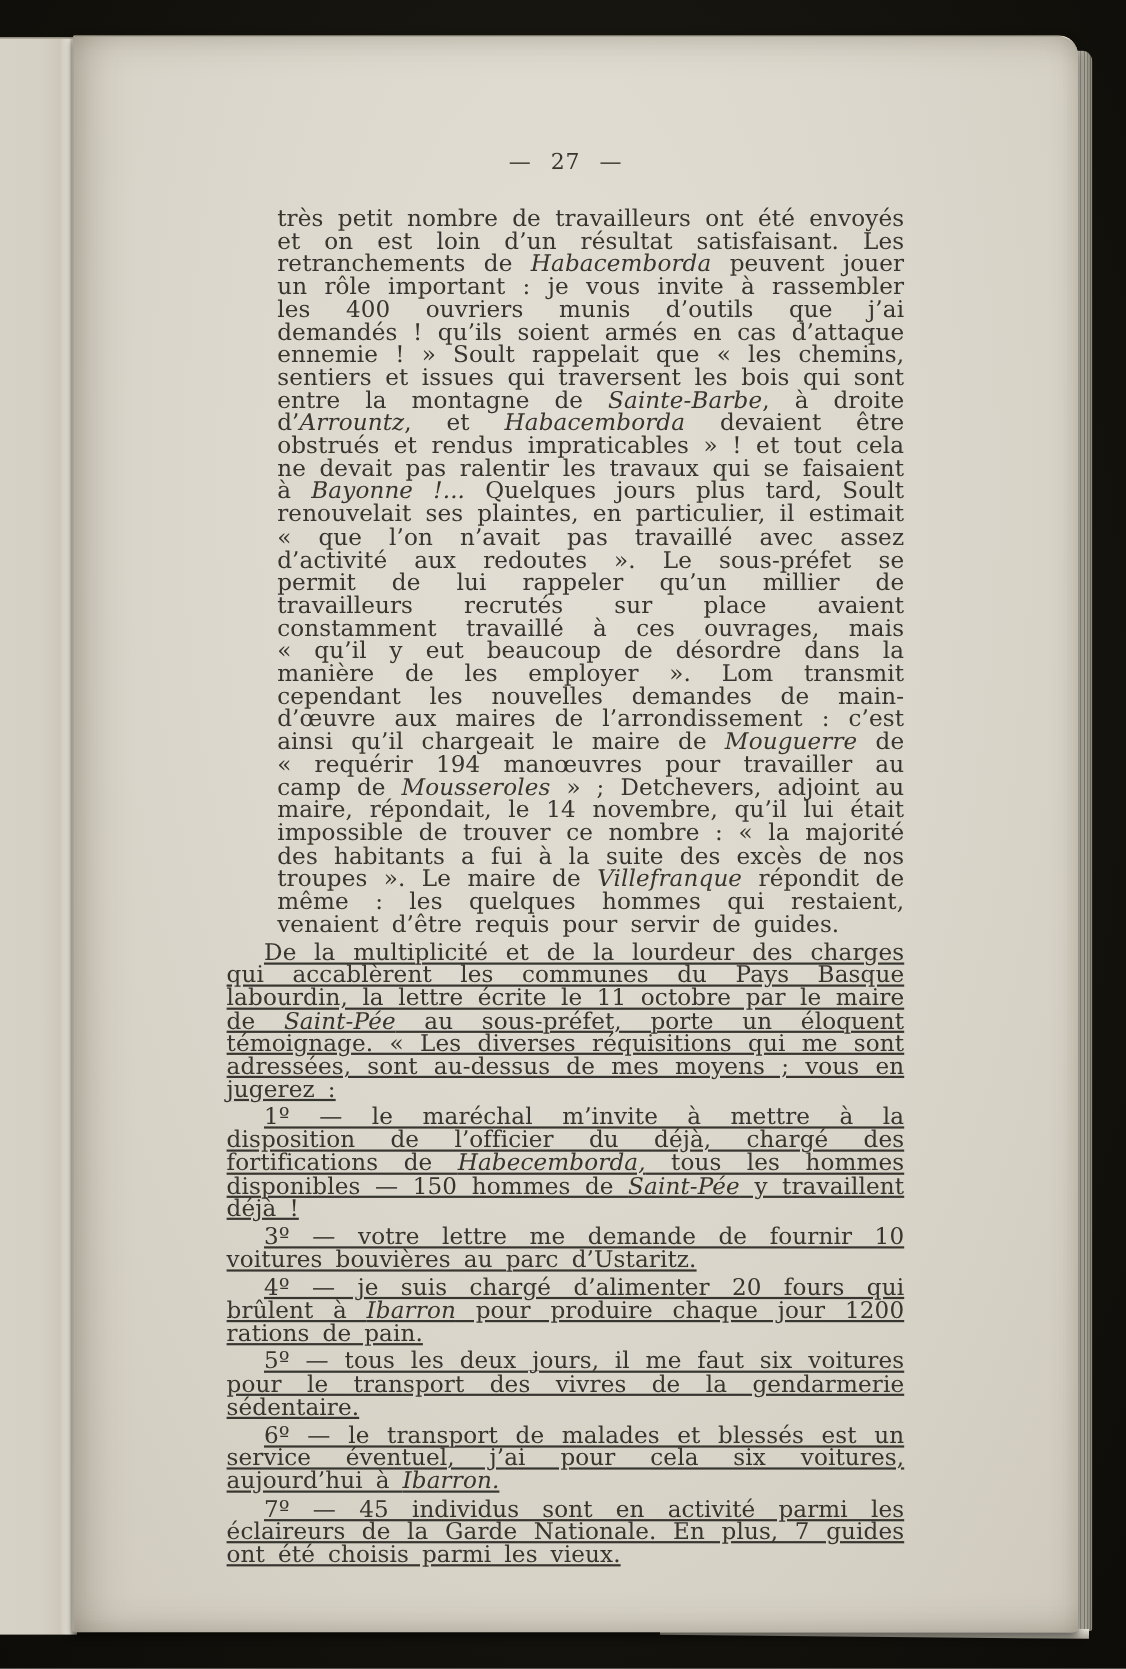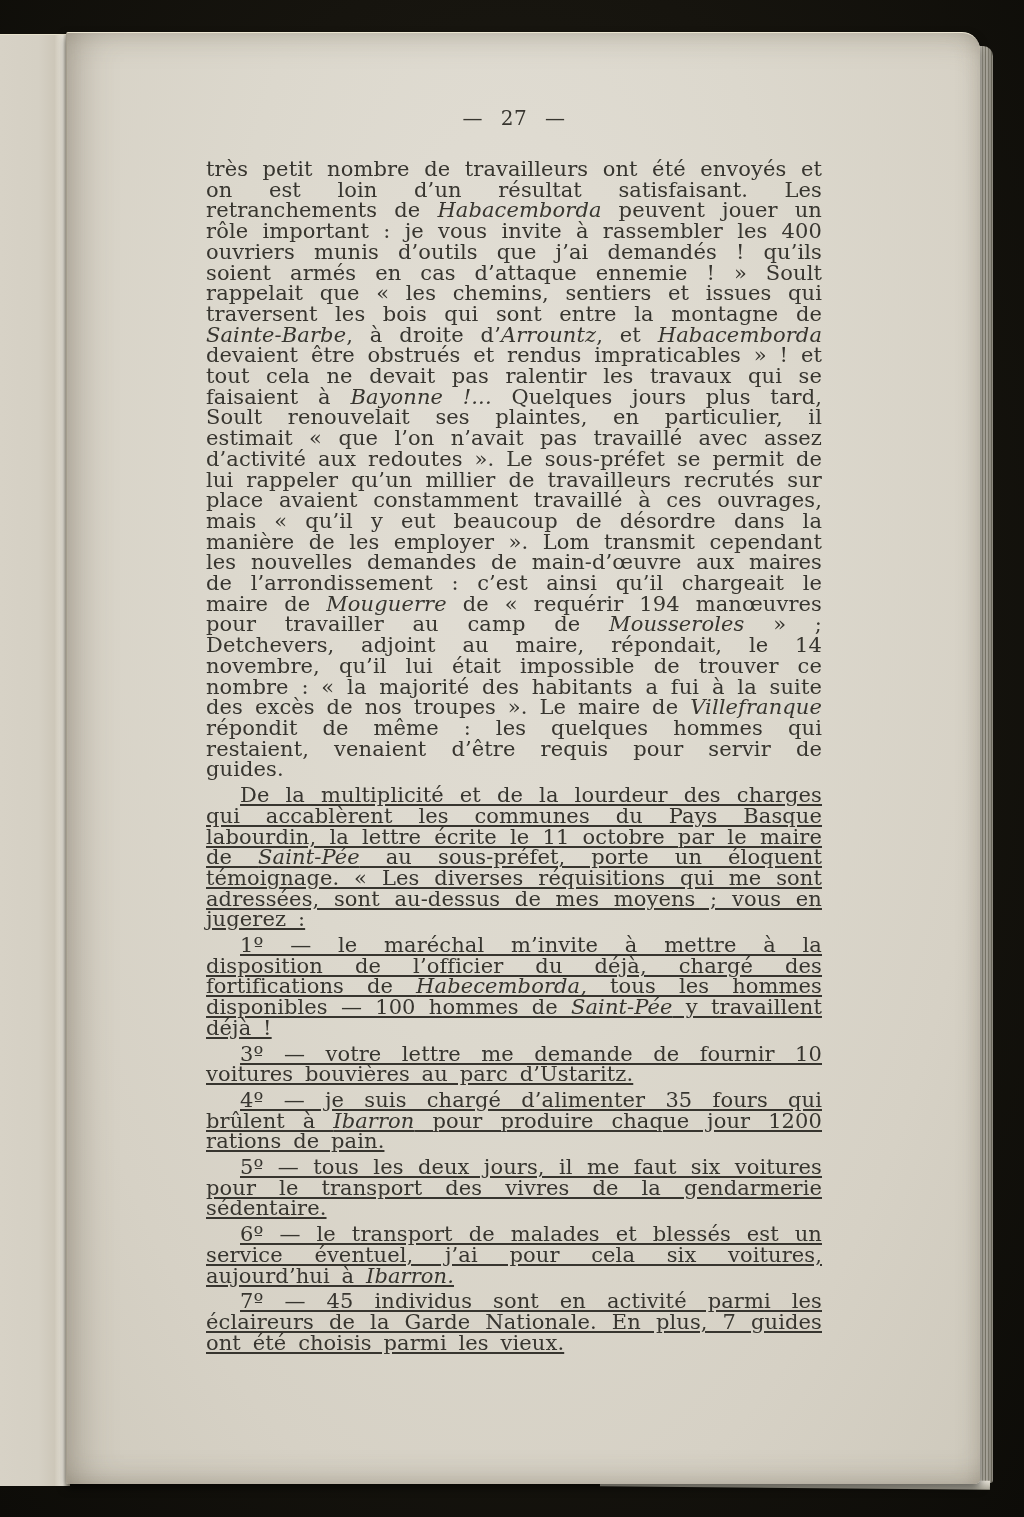--- a/index.html
+++ b/index.html
@@ -51,21 +51,21 @@
     background: linear-gradient(#e6e2d7, #a8a496);
   }
 
   
   .page {
     position: absolute;
     left: 66px; top: 32px;
     width: 914px; height: 1452px;
     z-index: 2;
     box-sizing: border-box;
-    padding: 75px 158px 0 139px;
+    padding: 104px 158px 0 139px;
     border-radius: 2px 18px 5px 2px;
     border-top: 1px solid #ebe5d1;
     border-left: 1px solid #a39c8d;
     background:
       radial-gradient(ellipse at 48% 28%, #e2ded5 0%, #dcd8cd 42%, #d6d1c5 75%, #cec9bc 100%);
     box-shadow:
       inset 28px 0 40px -20px rgba(90, 80, 62, 0.38),
       inset -14px 0 26px -16px rgba(90, 80, 62, 0.30),
       inset 0 24px 34px -24px rgba(120, 110, 88, 0.28),
       inset 0 -20px 34px -22px rgba(90, 80, 62, 0.30),
@@ -85,43 +85,43 @@
   .text-block {
     width: 616px;
     font-size: 21px;
     line-height: 20.7px;
     text-align: justify;
     word-spacing: 0.24em;
     letter-spacing: 0.1px;
   }
 
   .para { margin: 0; text-indent: 34px; }
-  .para.flush { text-indent: 0; }
+  .para.flush { text-indent: 0; margin-left: 46px; }
   .para + .para { margin-top: 5px; text-decoration: underline; }
   .para i { font-style: italic; }
 </style>
 </head>
 <body>
 
 <div class="spread">
 
   <div class="adjacent-page"></div>
 
   <div class="fore-edge"></div>
 
   <div class="bottom-sliver"></div>
 
   <div class="page">
     <header class="folio">— 27 —</header>
 
     <main class="text-block">
       <p class="para flush"><span>très petit nombre de travailleurs ont été envoyés et on est loin d’un résultat satisfaisant. Les retranchements de </span><i>Habacemborda</i><span> peuvent jouer un rôle important&nbsp;: je vous invite à rassembler les 400 ouvriers munis d’outils que j’ai demandés&nbsp;! qu’ils soient armés en cas d’attaque ennemie&nbsp;!&nbsp;» Soult rappelait que «&nbsp;les chemins, sentiers et issues qui traversent les bois qui sont entre la montagne de </span><i>Sainte-Barbe</i><span>, à droite d’</span><i>Arrountz</i><span>, et </span><i>Habacemborda</i><span> devaient être obstrués et rendus impraticables&nbsp;»&nbsp;! et tout cela ne devait pas ralentir les travaux qui se faisaient à </span><i>Bayonne&nbsp;!...</i><span> Quelques jours plus tard, Soult renouvelait ses plaintes, en particulier, il estimait «&nbsp;que l’on n’avait pas travaillé avec assez d’activité aux redoutes&nbsp;». Le sous-préfet se permit de lui rappeler qu’un millier de travailleurs recrutés sur place avaient constamment travaillé à ces ouvrages, mais «&nbsp;qu’il y eut beaucoup de désordre dans la manière de les employer&nbsp;». Lom transmit cependant les nouvelles demandes de main-d’œuvre aux maires de l’arrondissement&nbsp;: c’est ainsi qu’il chargeait le maire de </span><i>Mouguerre</i><span> de «&nbsp;requérir 194 manœuvres pour travailler au camp de </span><i>Mousseroles</i><span>&nbsp;»&nbsp;; Detchevers, adjoint au maire, répondait, le 14 novembre, qu’il lui était impossible de trouver ce nombre&nbsp;: «&nbsp;la majorité des habitants a fui à la suite des excès de nos troupes&nbsp;». Le maire de </span><i>Villefranque</i><span> répondit de même&nbsp;: les quelques hommes qui restaient, venaient d’être requis pour servir de guides.</span></p>
       <p class="para"><span>De la multiplicité et de la lourdeur des charges qui accablèrent les communes du Pays Basque labourdin, la lettre écrite le 11 octobre par le maire de </span><i>Saint-Pée</i><span> au sous-préfet, porte un éloquent témoignage. «&nbsp;Les diverses réquisitions qui me sont adressées, sont au-dessus de mes moyens&nbsp;; vous en jugerez&nbsp;:</span></p>
-      <p class="para"><span>1º — le maréchal m’invite à mettre à la disposition de l’officier du déjà, chargé des fortifications de </span><i>Habecemborda,</i><span> tous les hommes disponibles — 100 hommes de </span><i>Saint-Pée</i><span> y travaillent déjà&nbsp;!</span></p>
+      <p class="para"><span>1º — le maréchal m’invite à mettre à la disposition de l’officier du déjà, chargé des fortifications de </span><i>Habecemborda,</i><span> tous les hommes disponibles — 150 hommes de </span><i>Saint-Pée</i><span> y travaillent déjà&nbsp;!</span></p>
       <p class="para"><span>3º — votre lettre me demande de fournir 10 voitures bouvières au parc d’Ustaritz.</span></p>
-      <p class="para"><span>4º — je suis chargé d’alimenter 35 fours qui brûlent à </span><i>Ibarron</i><span> pour produire chaque jour 1200 rations de pain.</span></p>
+      <p class="para"><span>4º — je suis chargé d’alimenter 20 fours qui brûlent à </span><i>Ibarron</i><span> pour produire chaque jour 1200 rations de pain.</span></p>
       <p class="para"><span>5º — tous les deux jours, il me faut six voitures pour le transport des vivres de la gendarmerie sédentaire.</span></p>
       <p class="para"><span>6º — le transport de malades et blessés est un service éventuel, j’ai pour cela six voitures, aujourd’hui à </span><i>Ibarron.</i></p>
       <p class="para"><span>7º — 45 individus sont en activité parmi les éclaireurs de la Garde Nationale. En plus, 7 guides ont été choisis parmi les vieux.</span></p>
     </main>
   </div>
 
 </div>
 
 </body></html>

